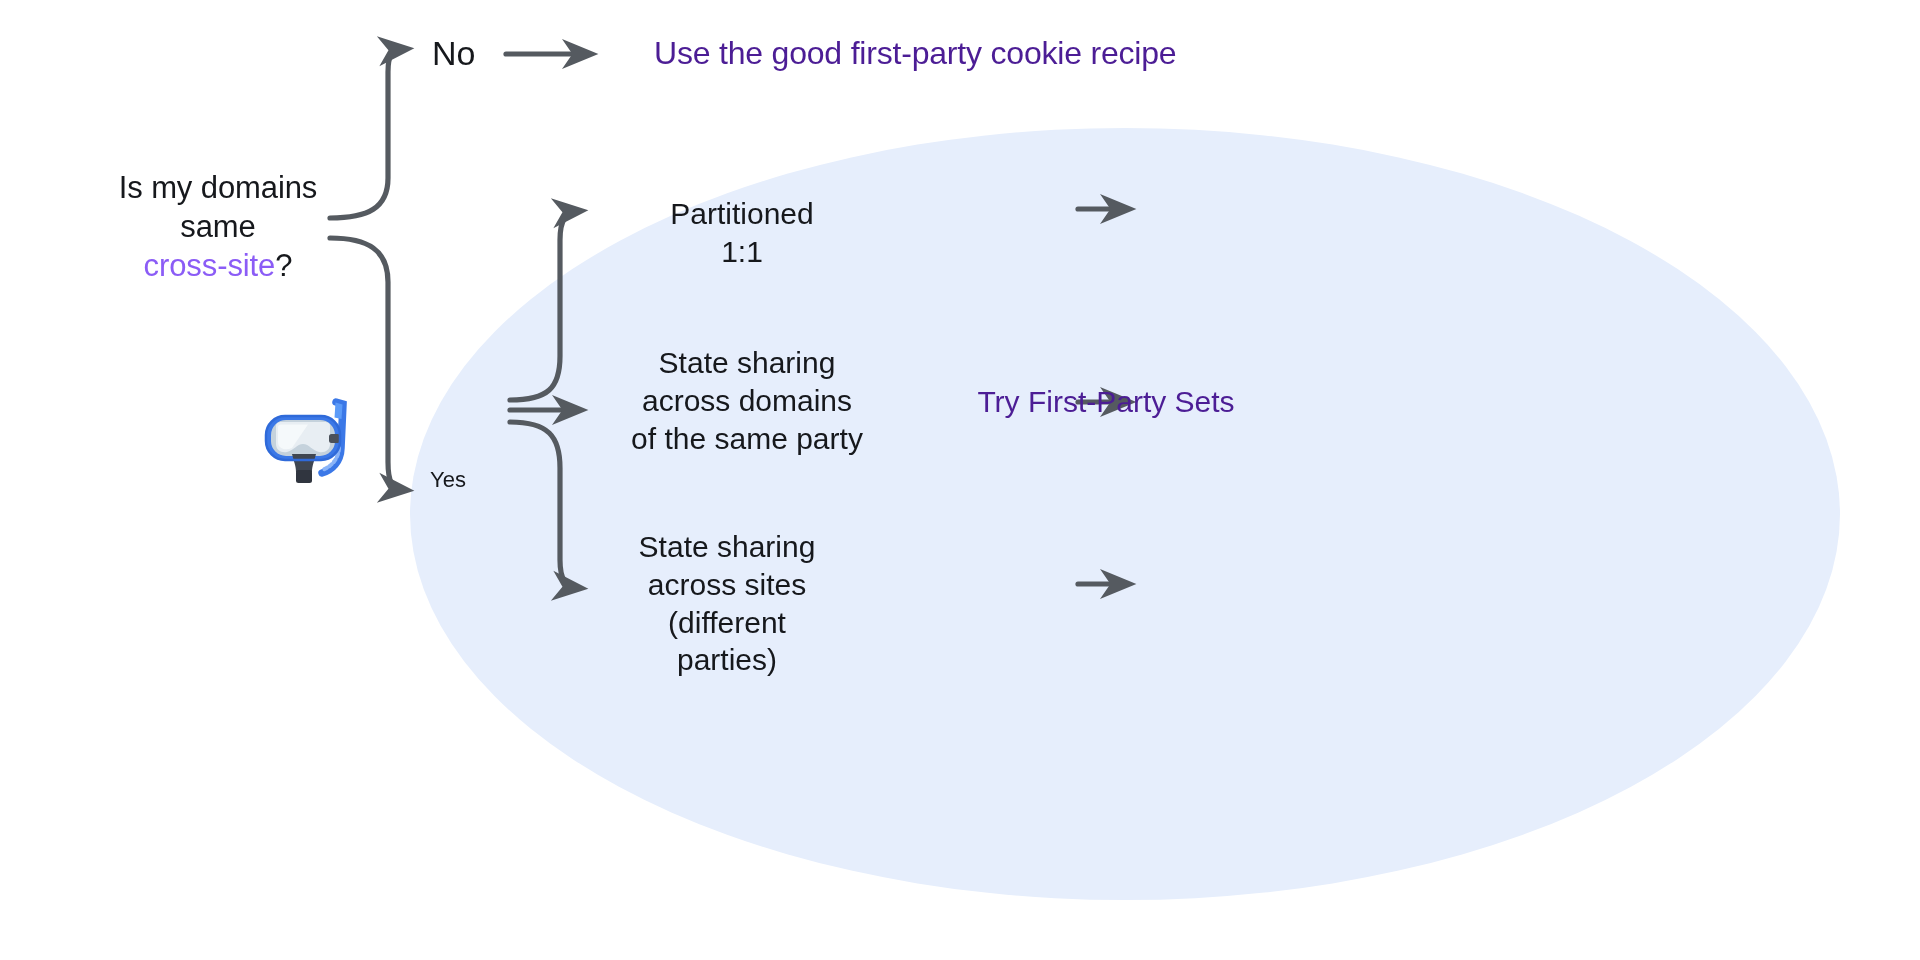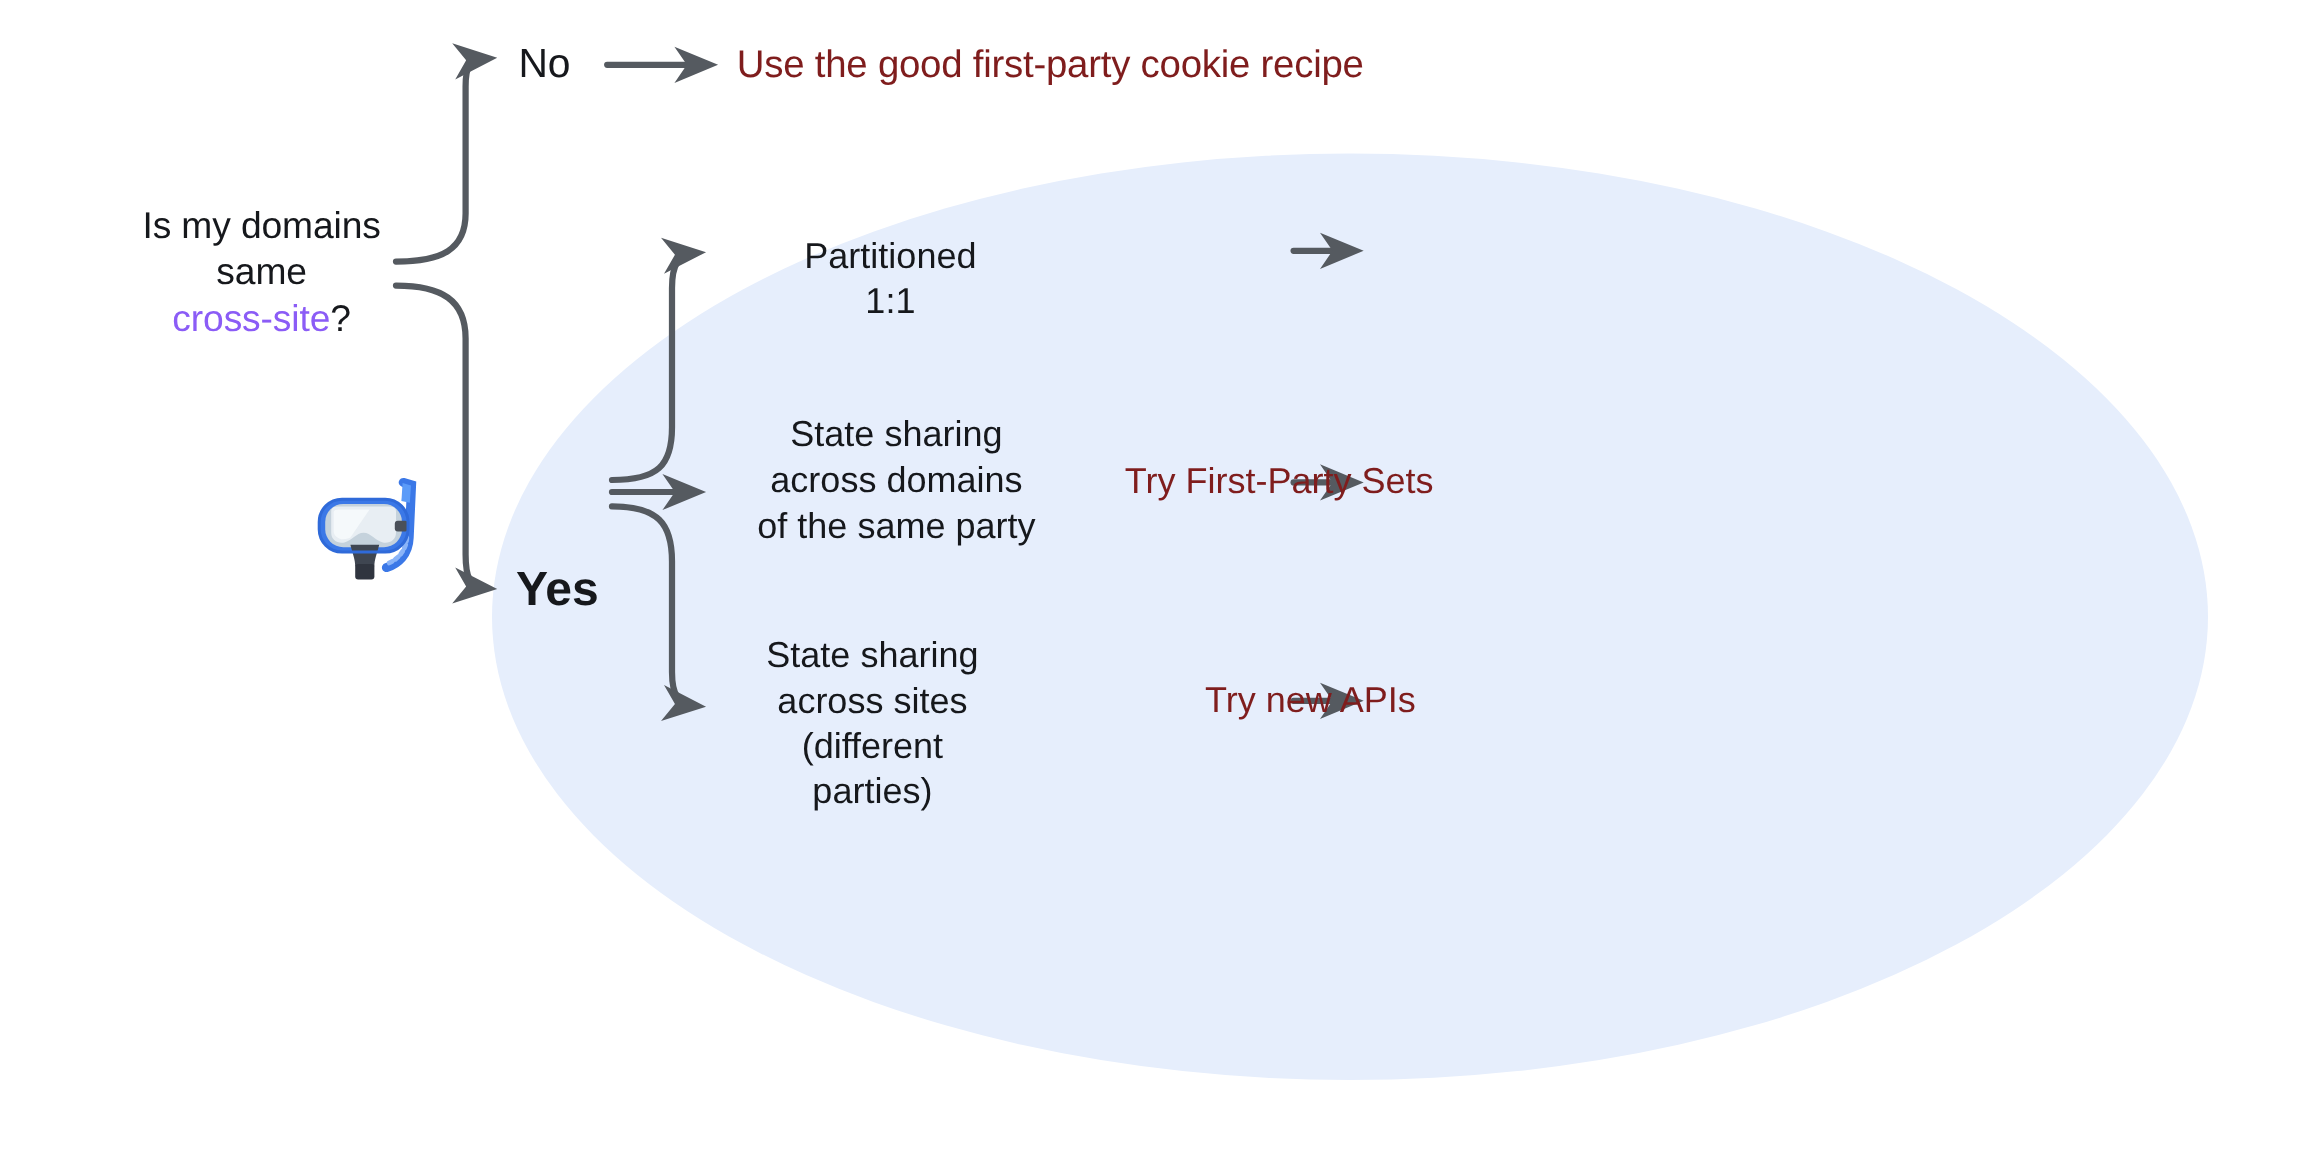--- a/index.html
+++ b/index.html
@@ -43,41 +43,41 @@
     z-index: 2;
     line-height: 1.26;
     white-space: pre-line;
     text-align: center;
   }
   .dark {
     color: #16181c;
     font-weight: 500;
   }
   .blue {
-    color: #7f1d1d;
+    color: #4c1d95;
     font-weight: 500;
+    margin-left: 40px;
   }
   .q-text {
     left: 68px;
     top: 168px;
     font-size: 31px;
     width: 300px;
     letter-spacing: -0.1px;
   }
   .q-text .accent { color: #8b5cf6; }
   .lbl-no {
     left: 432px;
     top: 32px;
     font-size: 34px;
   }
   .lbl-yes {
     left: 430px;
     top: 466px;
-    font-size: 40px;
-    font-weight: bold;
+    font-size: 22px;
   }
   .out-top {
     left: 614px;
     top: 33px;
     font-size: 32px;
     letter-spacing: -0.2px;
   }
   .mid-partitioned {
     left: 612px;
     top: 195px;
@@ -175,21 +175,20 @@
 across domains
 of the same party</div>
 
   <div class="node out-fps blue">Try First-Party Sets</div>
 
   <div class="node mid-sites dark">State sharing
 across sites
 (different
 parties)</div>
 
-  <div class="node out-apis blue">Try new APIs</div>
 
   <div id="diver-emoji">
     <svg class="emoji-svg" width="112" height="112" viewBox="0 0 112 112" aria-hidden="true">
 
       <path d="M84,20 L91,22 L89,66 C88.5,80 80,88 70,91" fill="none" stroke="#3b78e7" stroke-width="7.5" stroke-linecap="round"></path>
       <path d="M83.5,20.5 L90.5,22.5 L89.5,37 L82.5,35.5 Z" fill="#5b9bf8"></path>
       <path d="M87,66 C86.6,77 79,85 70,88" fill="none" stroke="#8ab4f8" stroke-width="4" stroke-linecap="round" stroke-dasharray="3 3"></path>
 
       <rect x="14" y="34" width="74" height="44" rx="19" fill="#3b78e7"></rect>
       <rect x="19" y="38" width="64" height="36" rx="15" fill="#c5d2dc"></rect>

